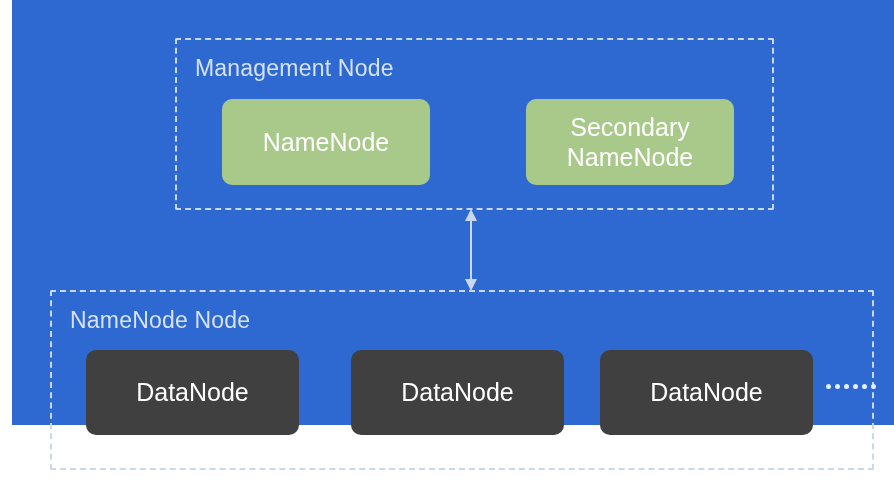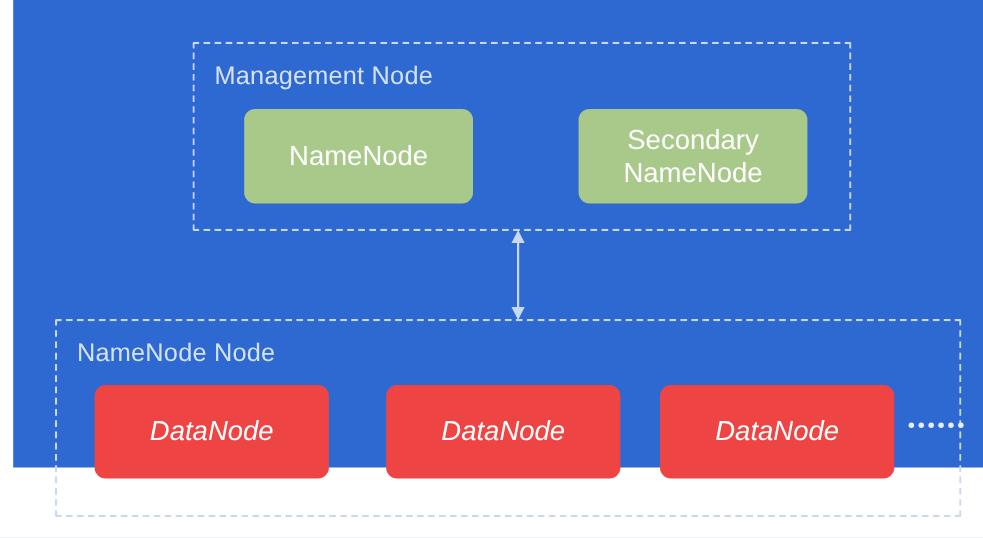--- a/index.html
+++ b/index.html
@@ -66,22 +66,21 @@
     border-radius: 10px;
     color: #ffffff;
     font-size: 25px;
     line-height: 1.22;
     box-sizing: border-box;
   }
   .node-box.green {
     background: #a8c98a;
   }
   .node-box.salmon {
-    background: #ef4444;
-    font-style: italic;
+    background: #404040;
   }
 
   #namenode-box {
     left: 210px;
     top: 99px;
     width: 208px;
     height: 86px;
   }
   #secondary-namenode-box {
     left: 514px;

